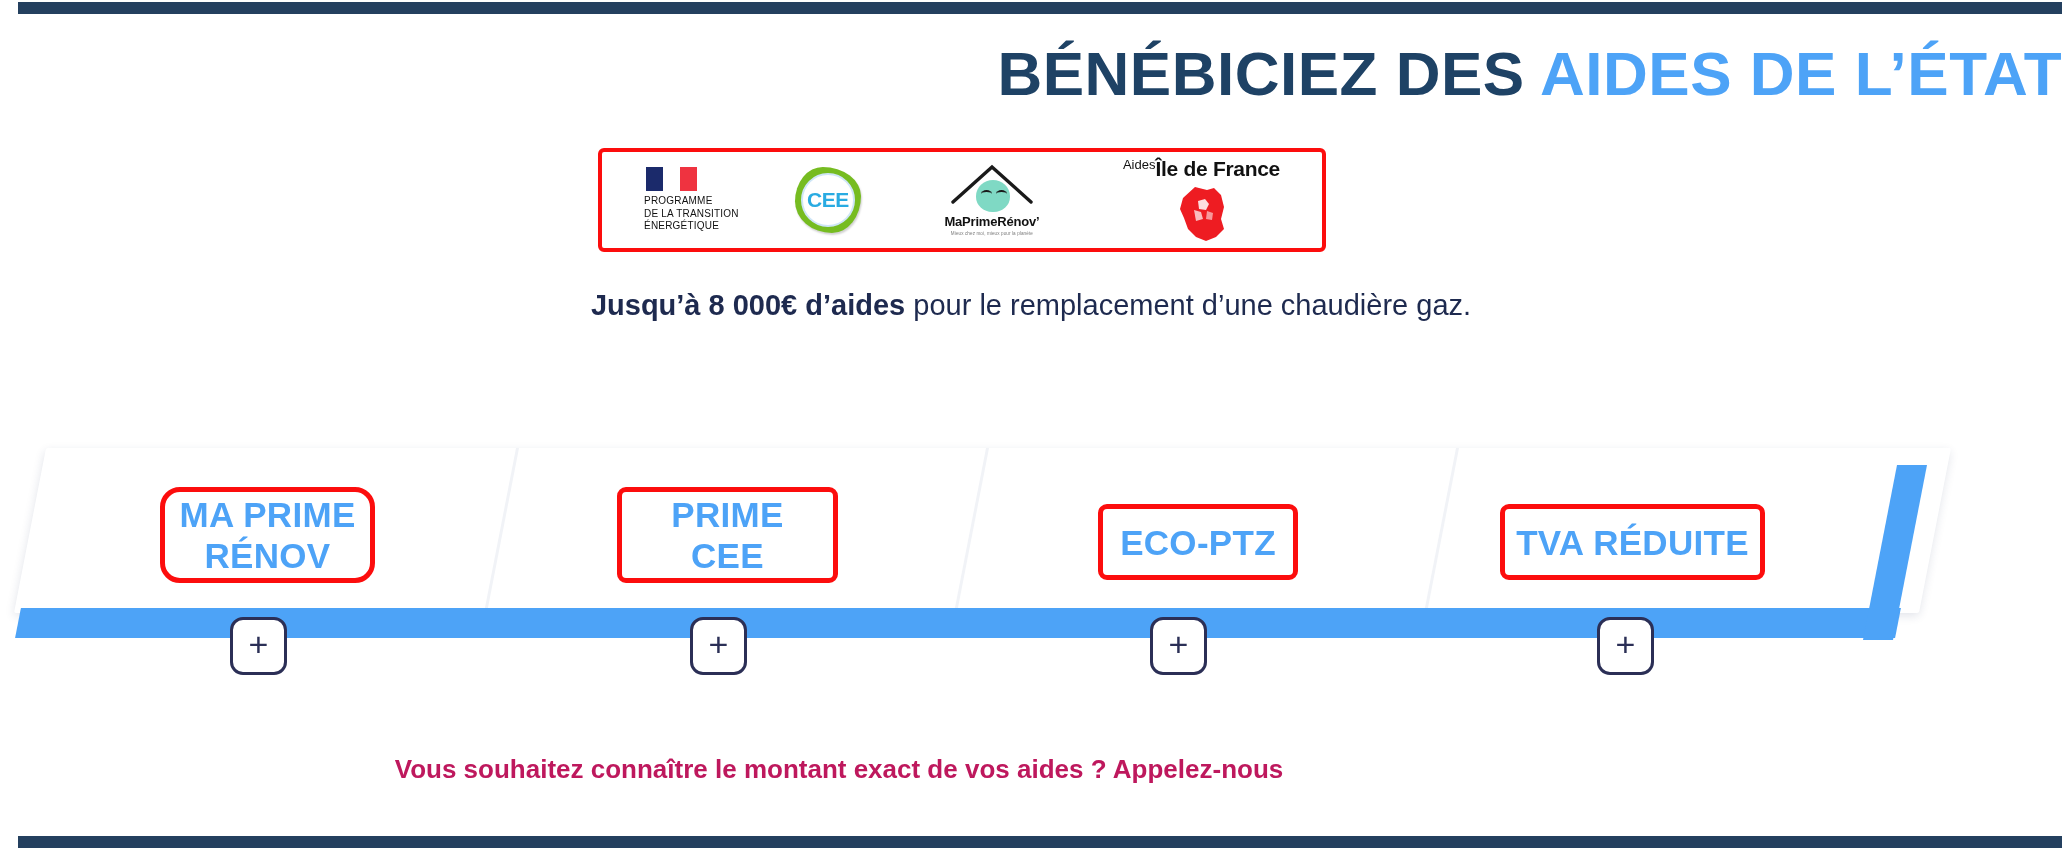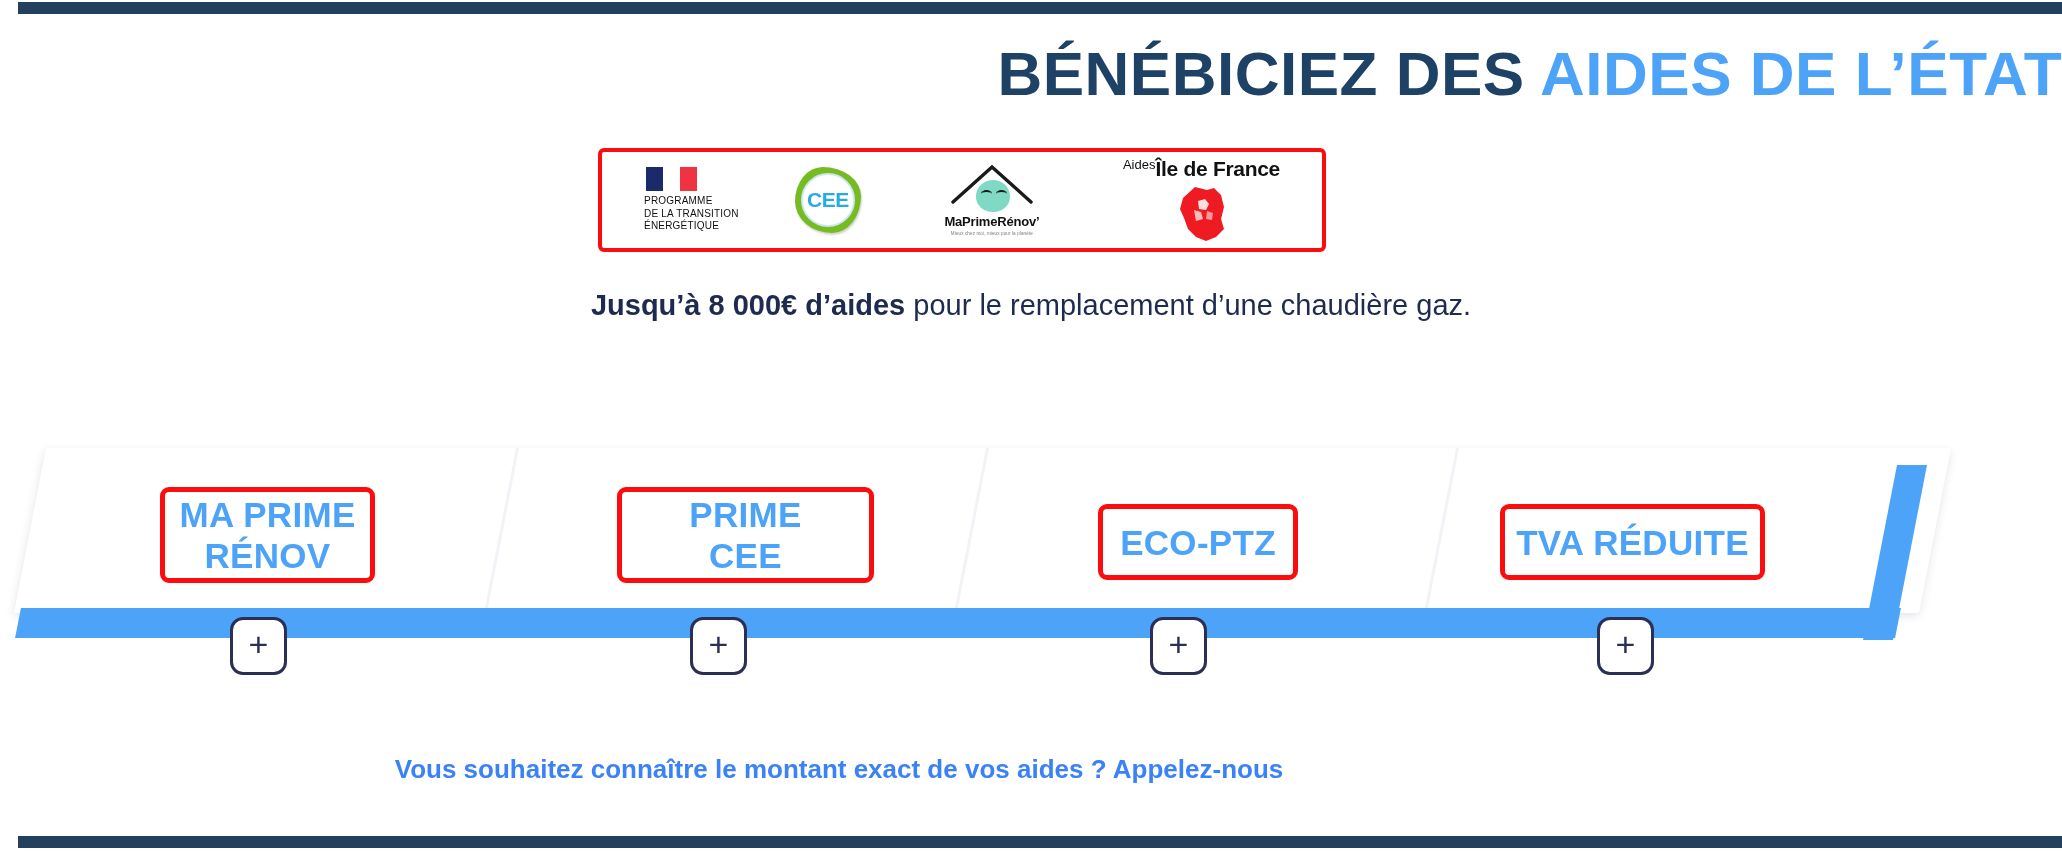--- a/index.html
+++ b/index.html
@@ -109,21 +109,21 @@
     position:absolute;box-sizing:border-box;width:57px;height:58px;
     background:#ffffff;border:3.5px solid #2b2f56;border-radius:13px;
     display:flex;align-items:center;justify-content:center;
     color:#2b2f56;font-size:34px;font-weight:400;line-height:1;
     padding-bottom:4px;
   }
 
   
   .footer-q{
     position:absolute;left:0;top:754px;width:1678px;text-align:center;
-    font-size:26px;font-weight:700;color:#3b82f6;white-space:nowrap;
+    font-size:26px;font-weight:700;color:#be185d;white-space:nowrap;
   }
 </style>
 </head>
 <body>
 
 <div class="page">
 
   <div class="rule rule-top"></div>
 
   <div class="heading">
@@ -192,30 +192,30 @@
 
     <div class="panel">
       <div class="panel-div" style="left:470px;"></div>
       <div class="panel-div" style="left:940px;"></div>
       <div class="panel-div" style="left:1410px;"></div>
     </div>
 
     <div class="bar"></div>
     <div class="bar-up"></div>
 
-    <div class="card" style="left:160px;top:57px;width:215px;height:96px;">
+    <div class="card" style="left:160px;top:57px;width:215px;height:96px;border-radius:20px;">
       <span>
         <span>MA PRIME</span><br><span>RÉNOV</span>
       </span>
     </div>
     <div class="plus" style="left:230px;top:187px;">
       <span>+</span>
     </div>
 
-    <div class="card" style="left:617px;top:57px;width:257px;height:96px;">
+    <div class="card" style="left:617px;top:57px;width:221px;height:96px;">
       <span>
         <span>PRIME</span><br><span>CEE</span>
       </span>
     </div>
     <div class="plus" style="left:690px;top:187px;">
       <span>+</span>
     </div>
 
     <div class="card" style="left:1082px;top:74px;width:200px;height:76px;margin-left:16px;">
       <span>ECO-PTZ</span>

